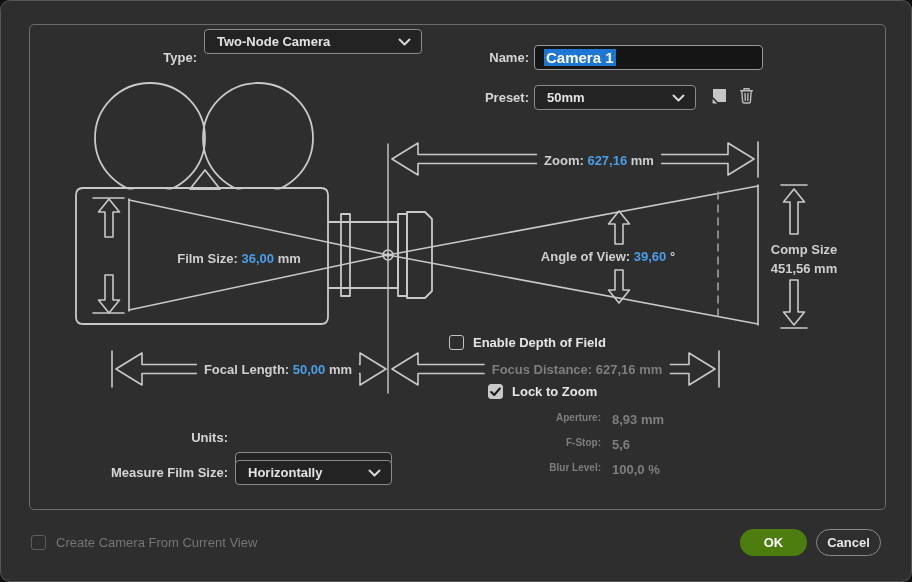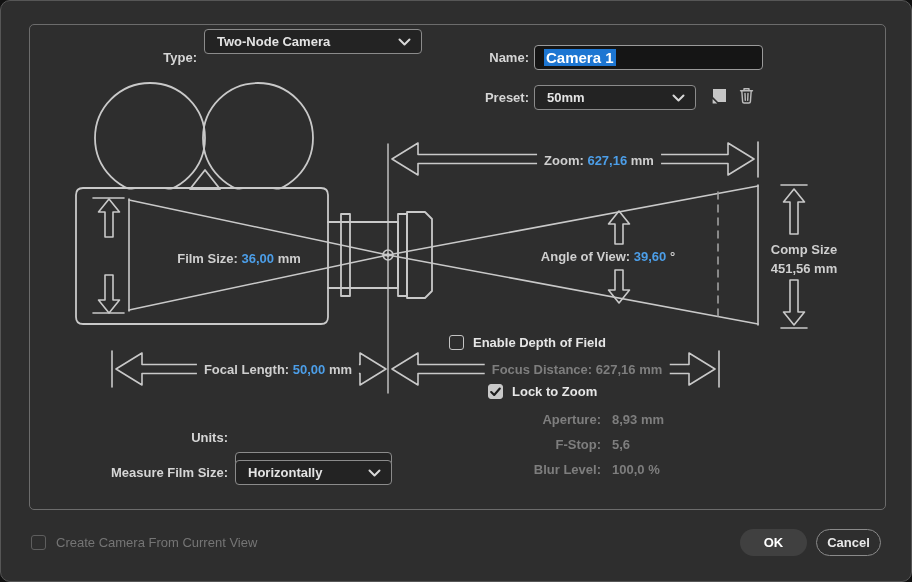--- a/index.html
+++ b/index.html
@@ -35,29 +35,29 @@
 
   .cb{position:absolute;width:15px;height:15px;border:1.6px solid #C4C4C4;
     border-radius:3px;box-sizing:border-box;background:transparent;}
   .cb.checked{background:#C9C9C9;border-color:#C9C9C9;display:flex;
     align-items:center;justify-content:center;}
   .cb.dimbox{border-color:#5E5E5E;}
   .cblabel{position:absolute;font-size:13px;font-weight:700;color:#E6E6E6;
     line-height:15px;white-space:nowrap;}
   .dimtext{color:#757575;font-weight:400;}
 
-  .row-lbl{position:absolute;font-size:13px;font-weight:700;color:#7E7E7E;
+  .row-lbl{position:absolute;font-size:10px;font-weight:700;color:#7E7E7E;
     text-align:right;white-space:nowrap;}
   .row-val{position:absolute;font-size:13px;font-weight:700;color:#7E7E7E;
     white-space:nowrap;}
 
   .btn{position:absolute;height:27px;border-radius:14px;display:flex;
     align-items:center;justify-content:center;font-size:13px;font-weight:700;
     box-sizing:border-box;cursor:default;}
-  .btn.primary{background:#404040;color:#fff;}
+  .btn.primary{background:#4d7c0f;color:#fff;}
   .btn.secondary{background:transparent;border:1.5px solid #8A8A8A;color:#E8E8E8;}
   .iconbtn{position:absolute;cursor:default;}
 </style>
 </head>
 <body>
 
 <div class="dialog">
   <div class="groupbox"></div>
 
   <svg class="diagram" width="912" height="582" viewBox="0 0 912 582" fill="none" stroke="#C9C9C9" stroke-width="1.8" stroke-linejoin="round" stroke-linecap="round">

